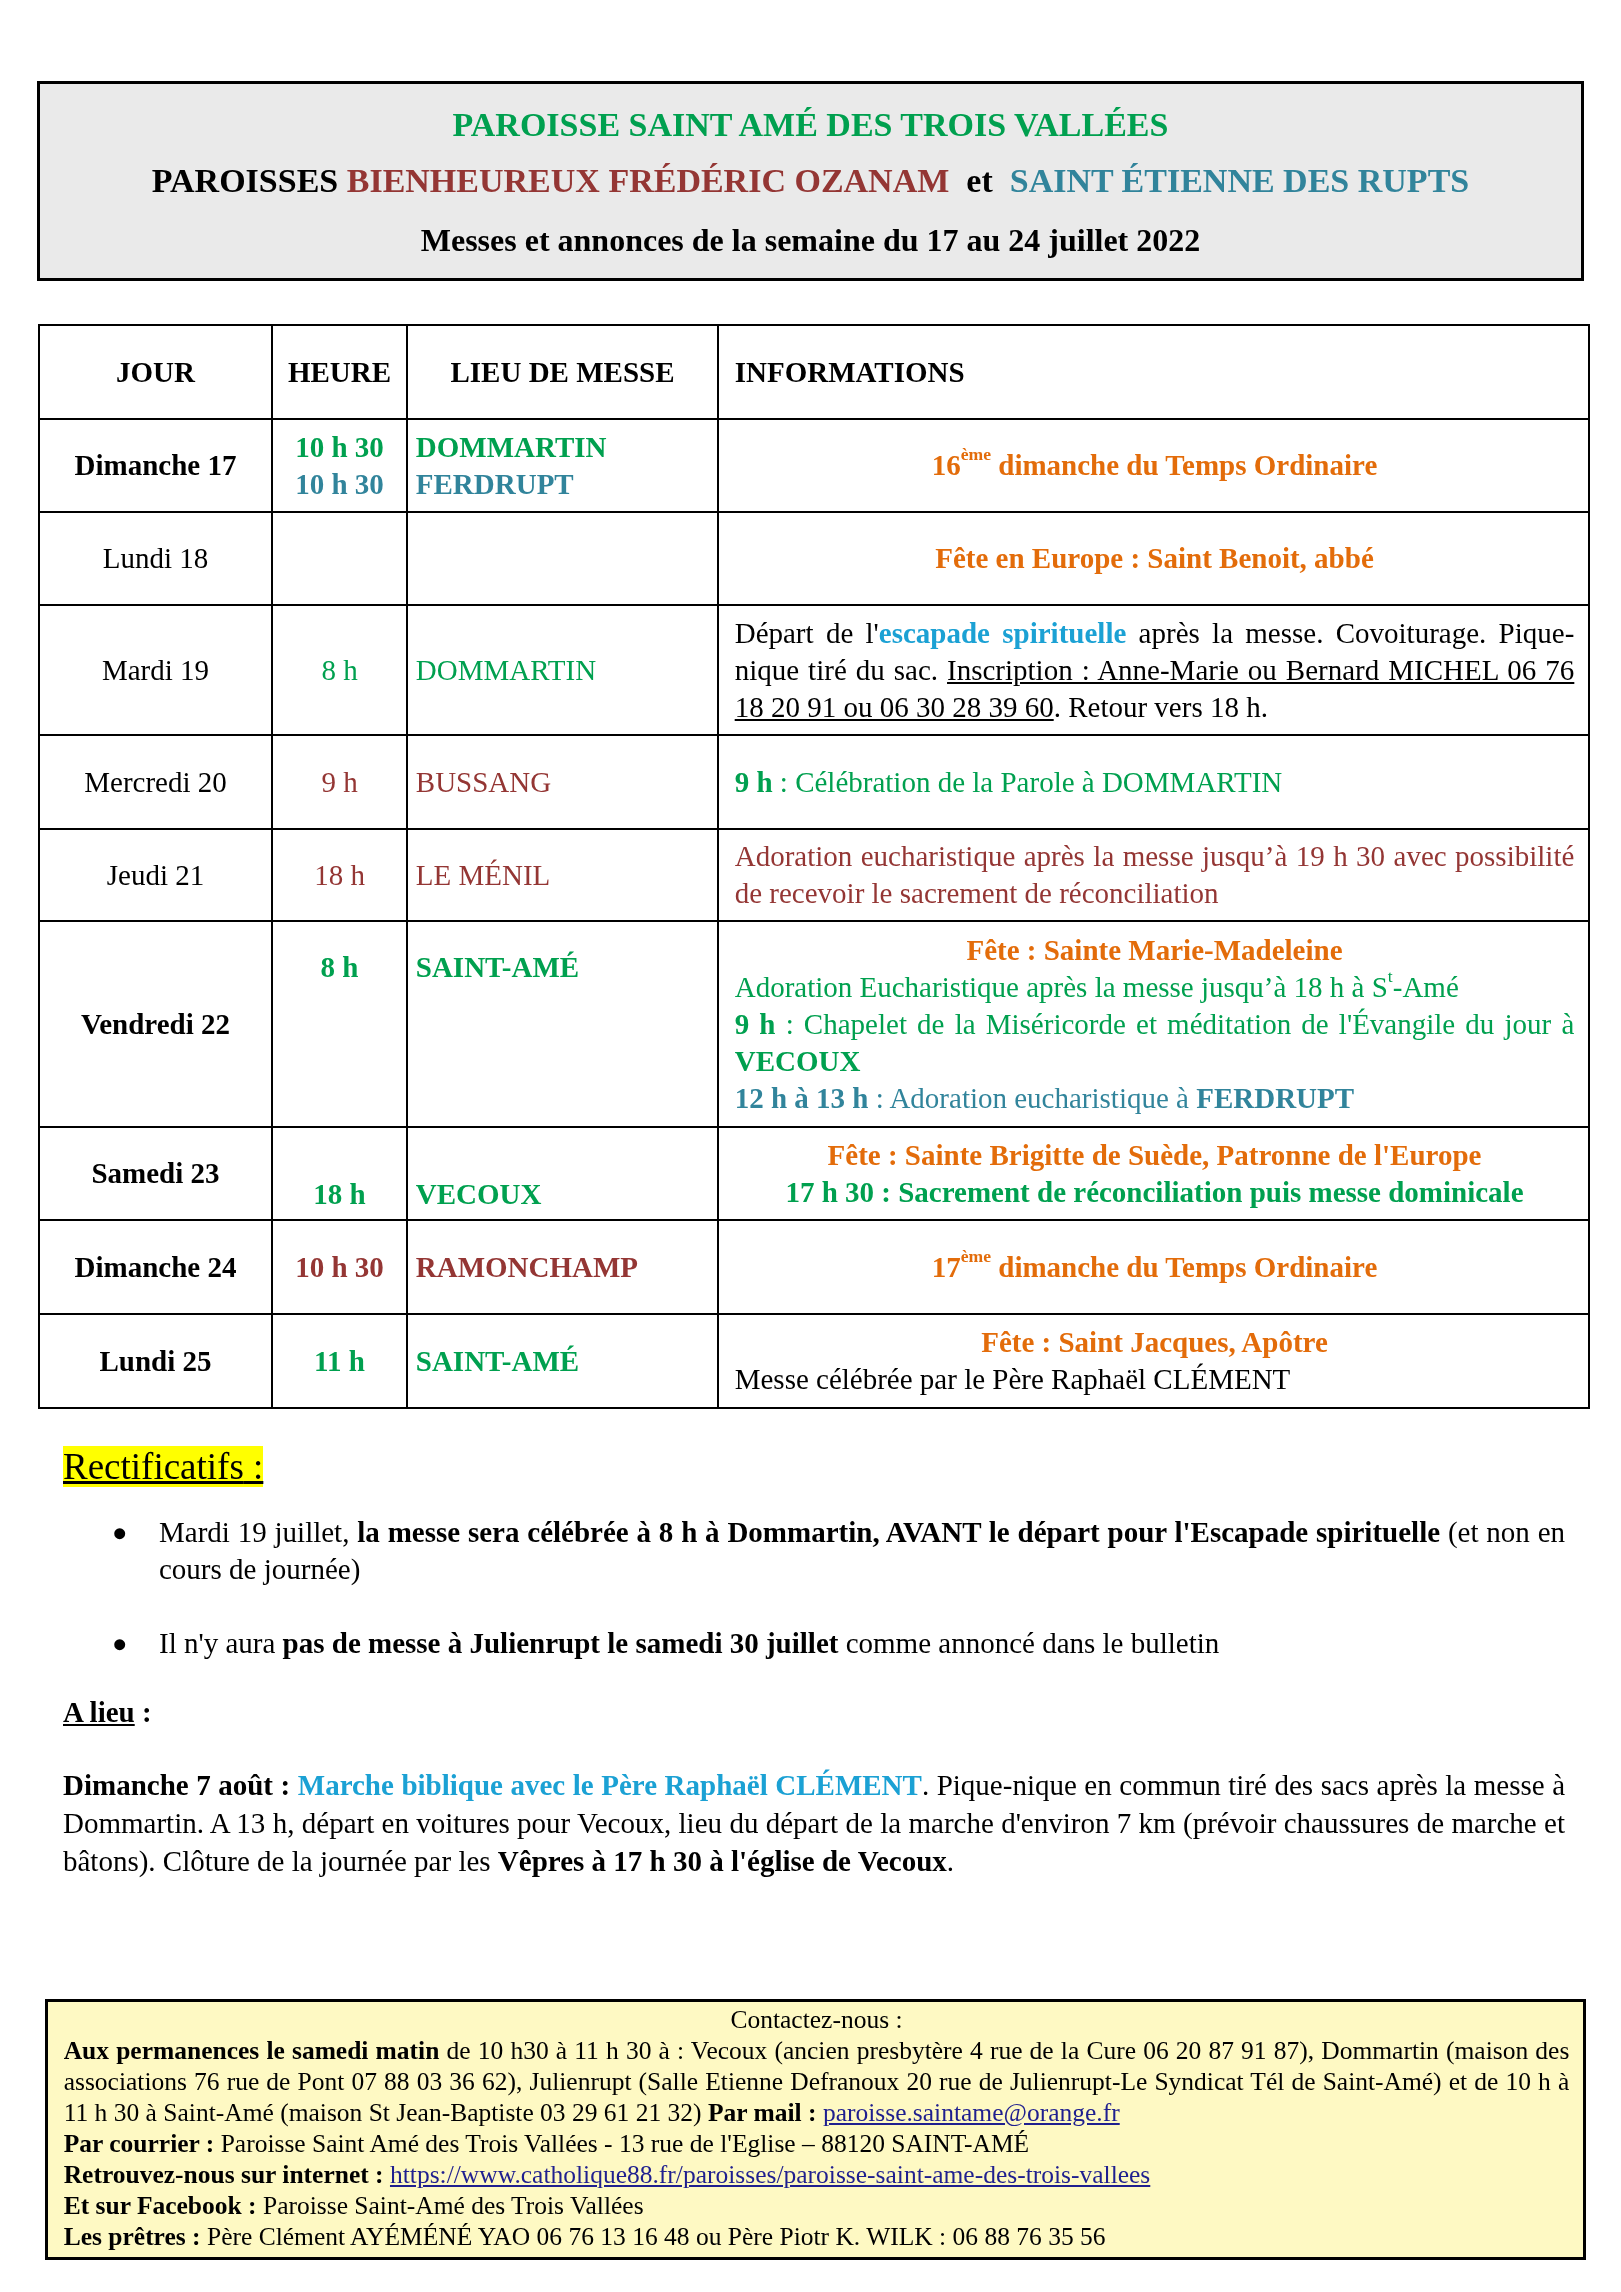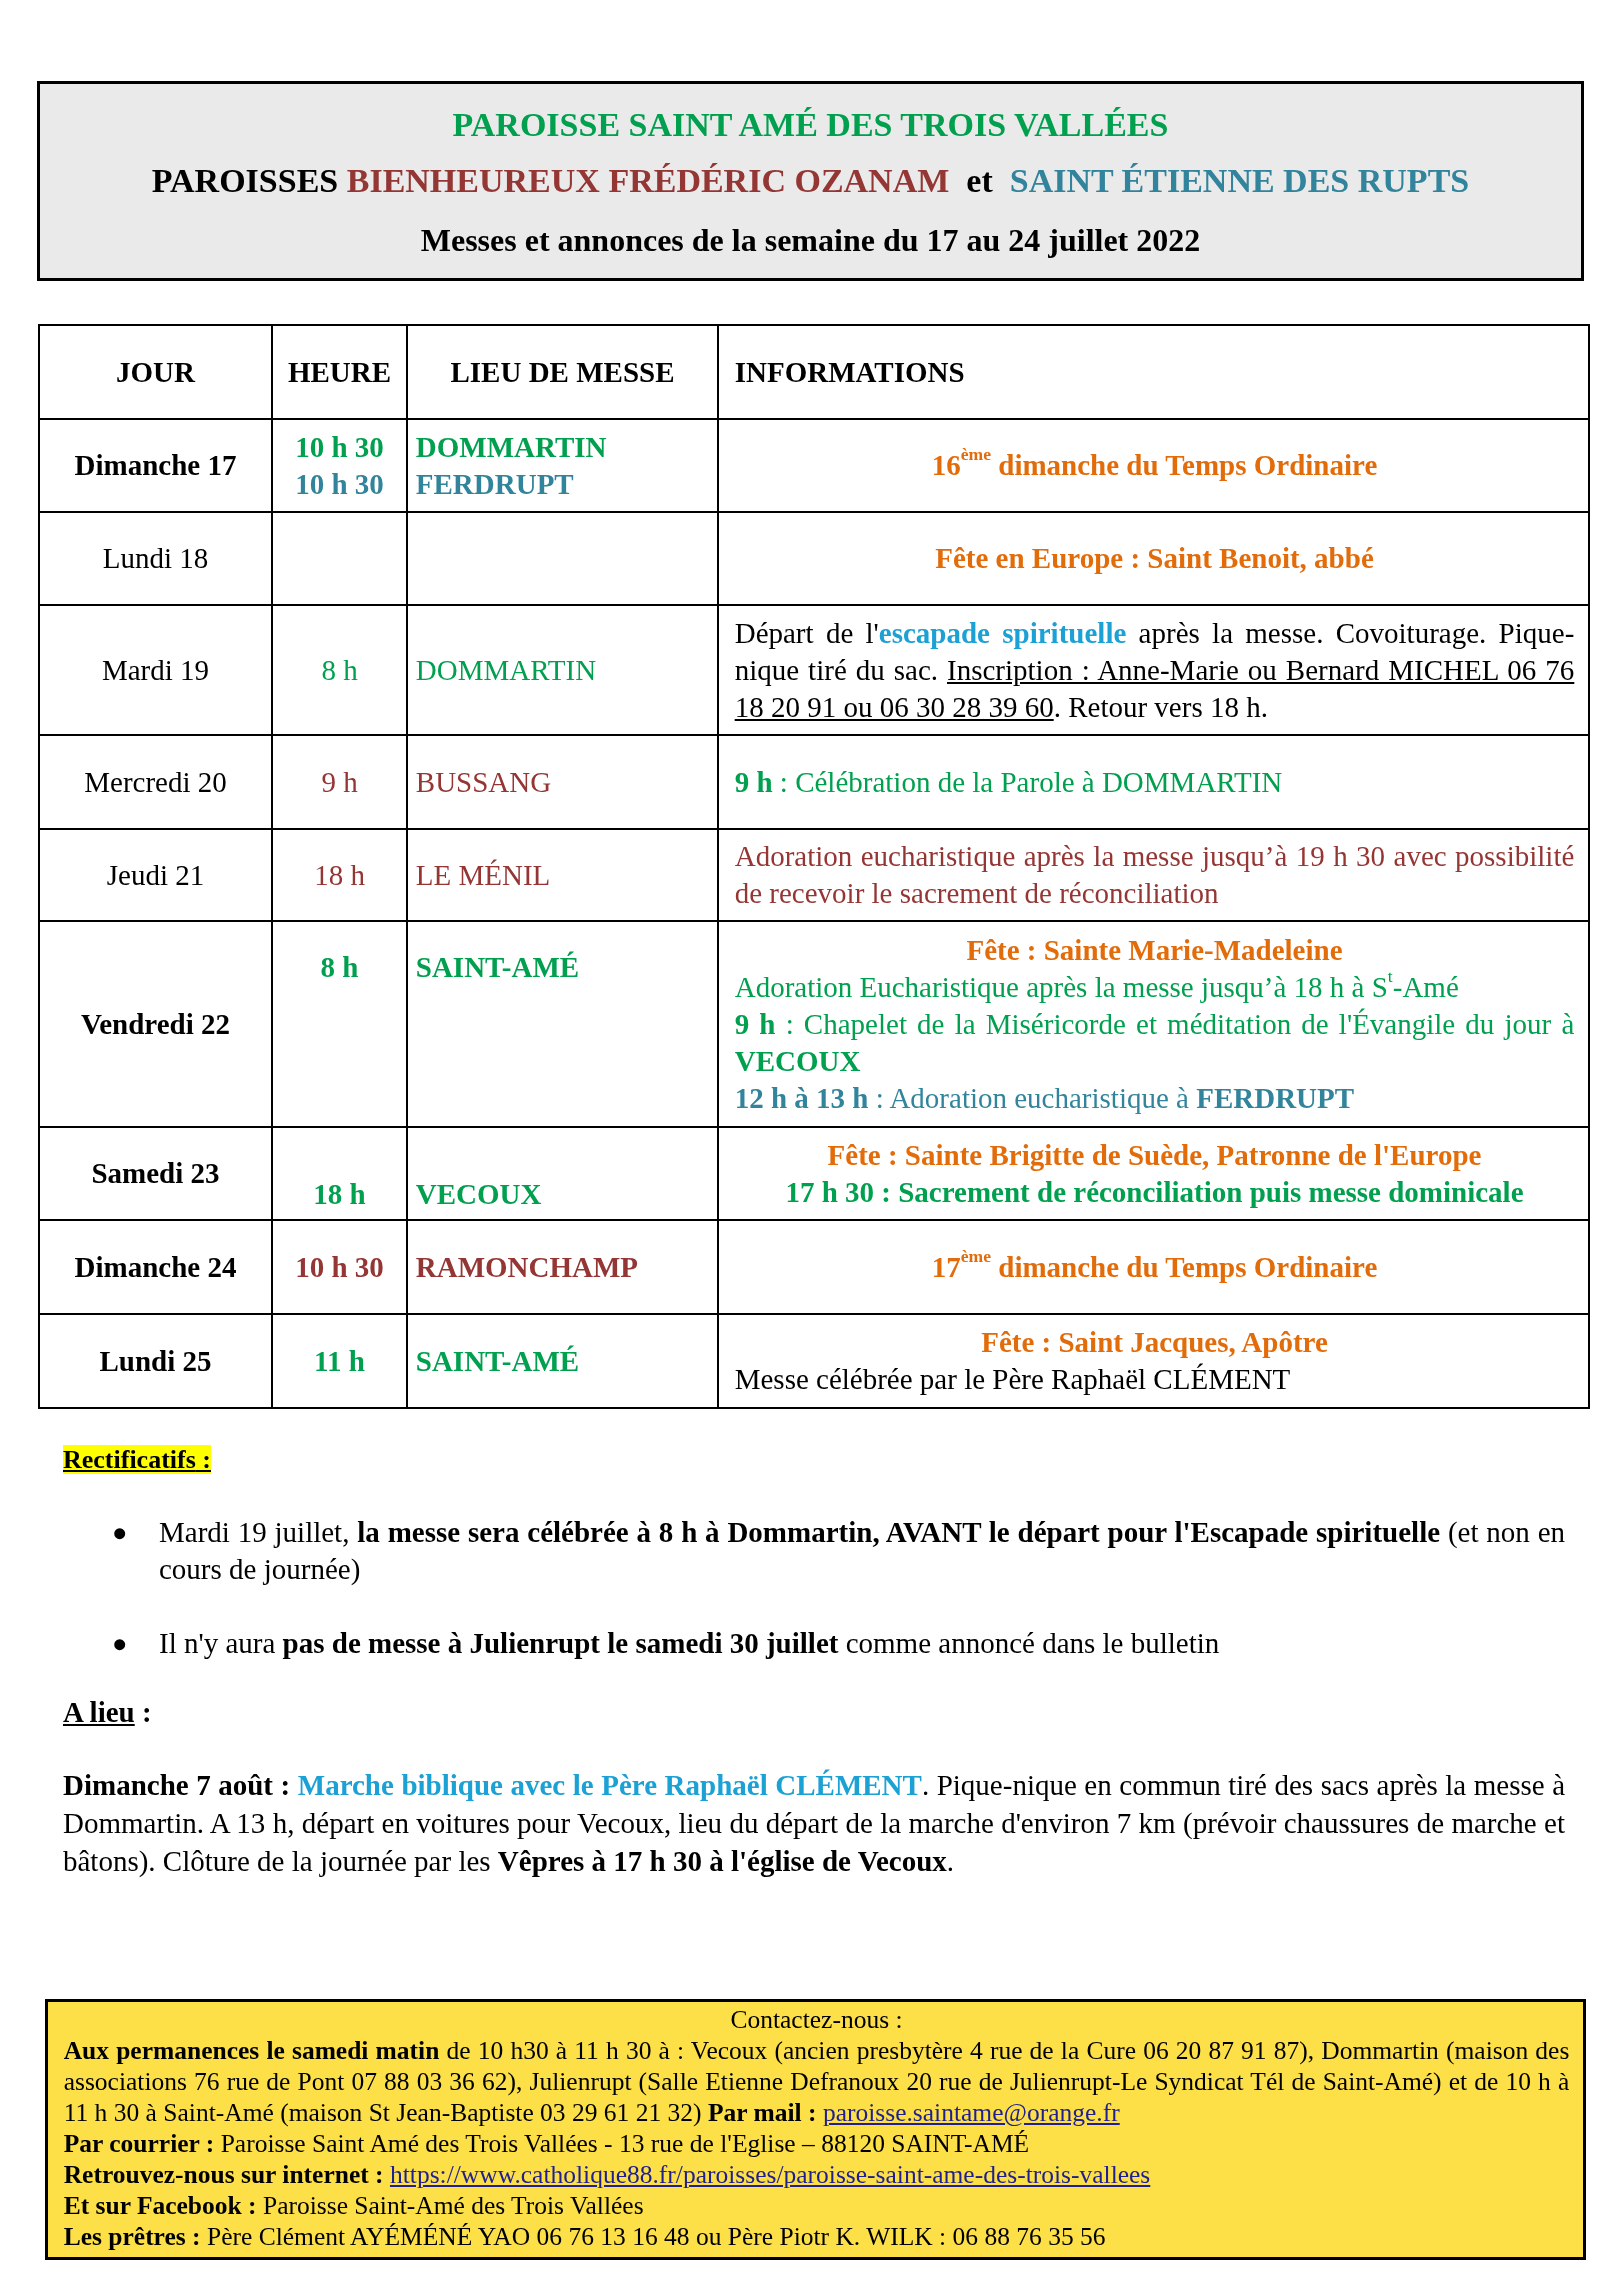--- a/index.html
+++ b/index.html
@@ -31,34 +31,34 @@
   #schedule th.c-info { text-align: left; padding-left: 15.7px; }
   #schedule td.c-day { text-align: center; }
   #schedule td.c-hour { text-align: center; padding: 0 3.9px; }
   #schedule td.c-place { text-align: left; padding-left: 7.8px; }
   #schedule td.c-info { text-align: left; padding: 0 13.7px 0 15.7px; }
   .center { text-align: center; display: block; }
   .justify { text-align: justify; text-align-last: left; display: block; }
   sup { font-size: 17.6px; line-height: 0; position: relative; top: -3.9px; }
 
   
-  #rectif-title { position: absolute; left: 63px; top: 1445px; font-size: 26px; font-weight: bold; }
+  #rectif-title { position: absolute; left: 63px; top: 1445px; font-size: 37px; font-weight: normal; }
   #rectif-title .hl { background: #ffff00; text-decoration: underline; }
   .bullet-item { position: absolute; left: 110px; width: 1455px; font-size: 29px; line-height: 37px; text-align: justify; text-align-last: left; }
   .bullet-item .dot { position: absolute; left: -47px; top: 0; font-size: 25.5px; }
   #bullet-1 { left: 159px; width: 1406px; top: 1514px; }
   #bullet-2 { left: 159px; width: 1406px; top: 1625px; }
   #upcoming-title { position: absolute; left: 63px; top: 1696px; font-size: 29px; font-weight: bold; }
   #upcoming-title span.u { text-decoration: underline; }
   #upcoming-text { position: absolute; left: 63px; top: 1766px; width: 1502px; font-size: 29px; line-height: 38px;
     text-align: justify; text-align-last: left; }
 
   
   #footer-box { position: absolute; left: 45px; top: 1999px; width: 1541px; height: 261px; box-sizing: border-box;
-    border: 3.9px solid #000; background: #fde047; font-size: 25.5px; line-height: 31px; padding: 2px 13.7px 0 15.7px; }
+    border: 3.9px solid #000; background: #fef9c3; font-size: 25.5px; line-height: 31px; padding: 2px 13.7px 0 15.7px; }
   #footer-box .title { text-align: center; }
   #footer-box .just { text-align: justify; text-align-last: left; }
   #footer-box a { color: #1f1f8f; text-decoration: underline; }
 </style>
 </head>
 <body>
 
 <div id="header-box">
   <div class="l1 green">PAROISSE SAINT AMÉ DES TROIS VALLÉES</div>
   <div class="l2">

